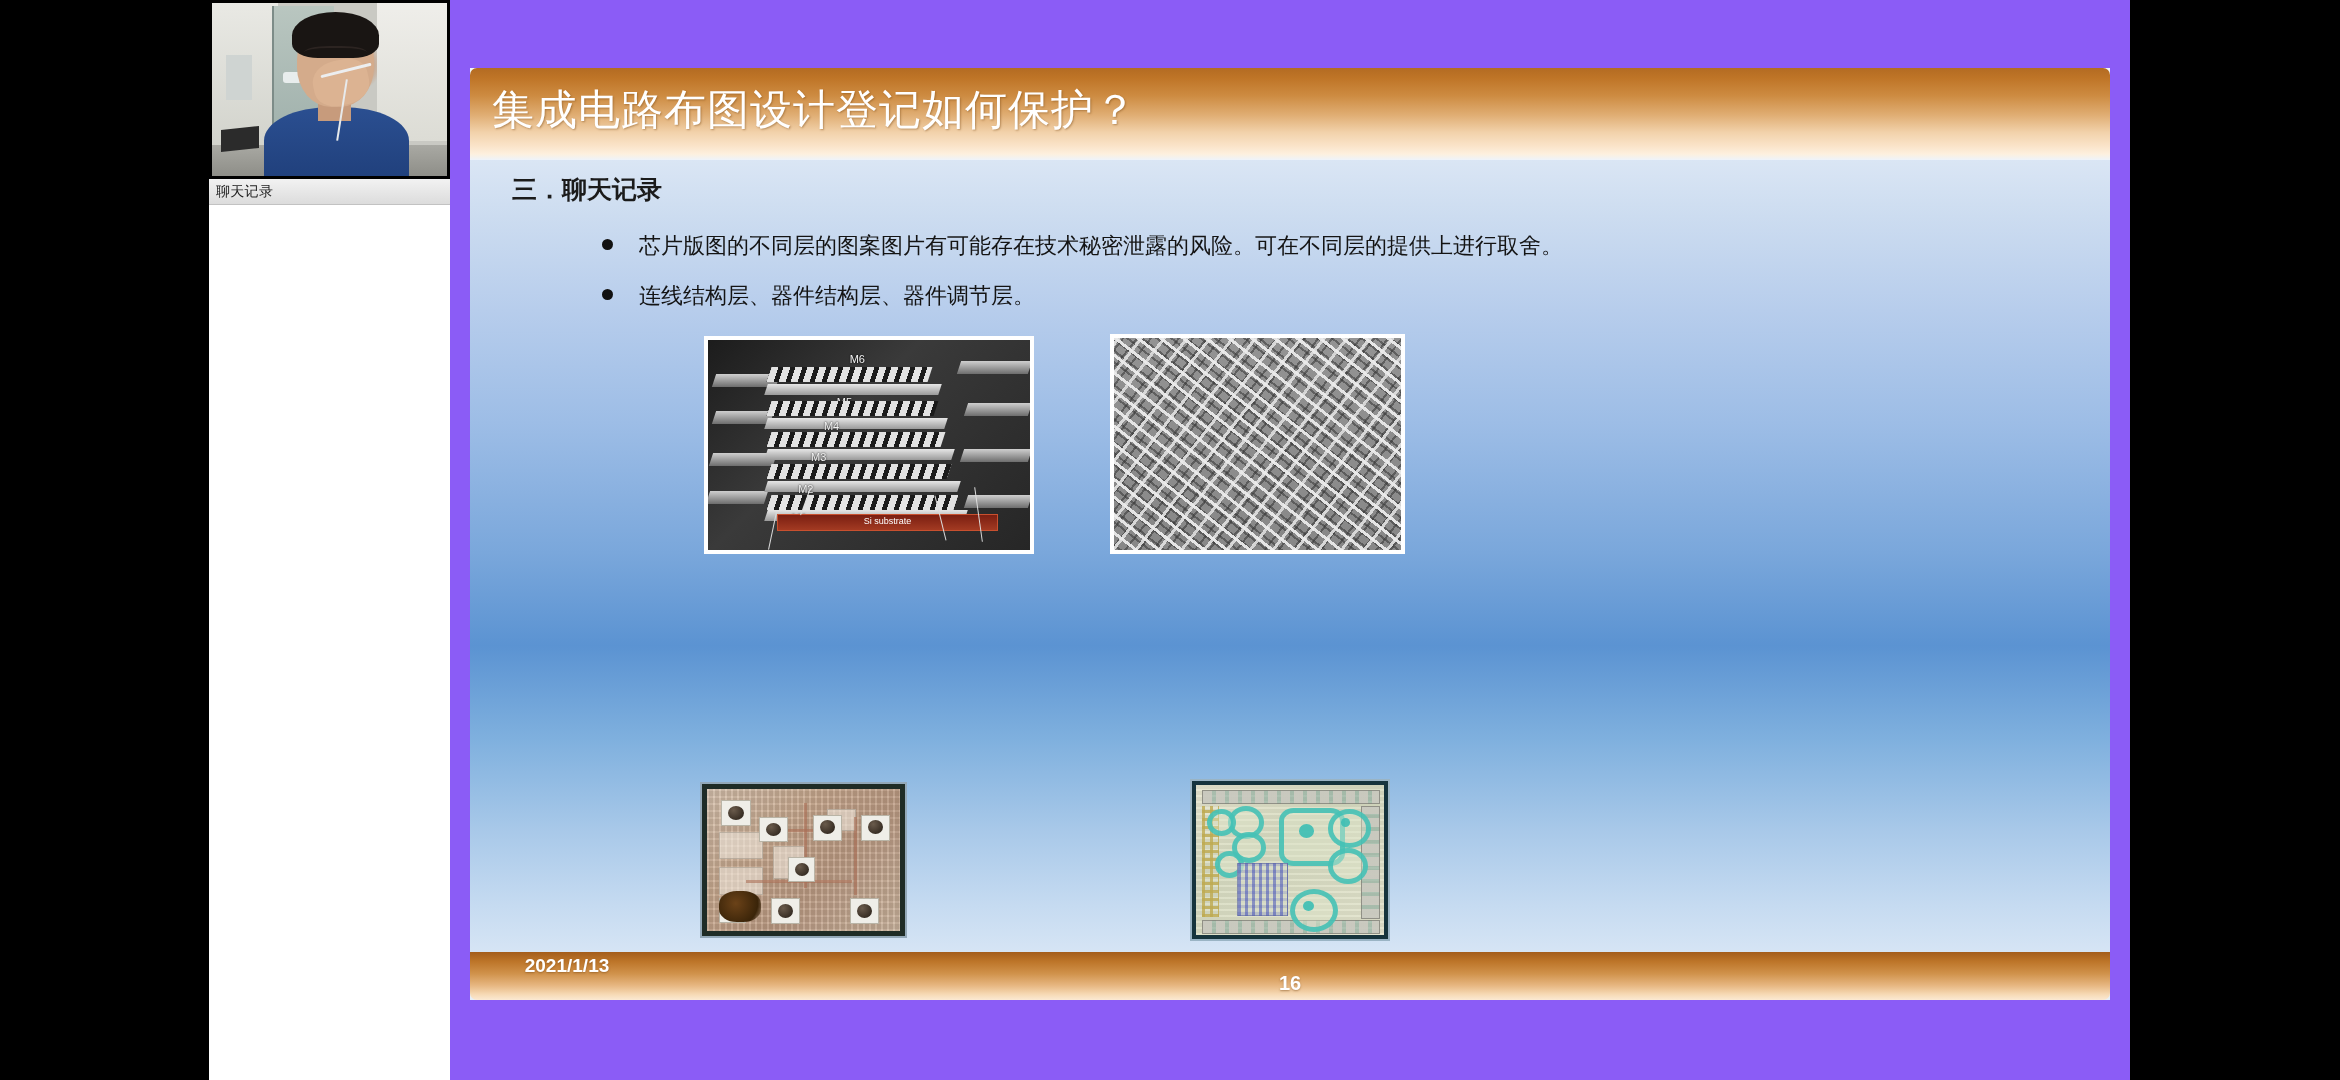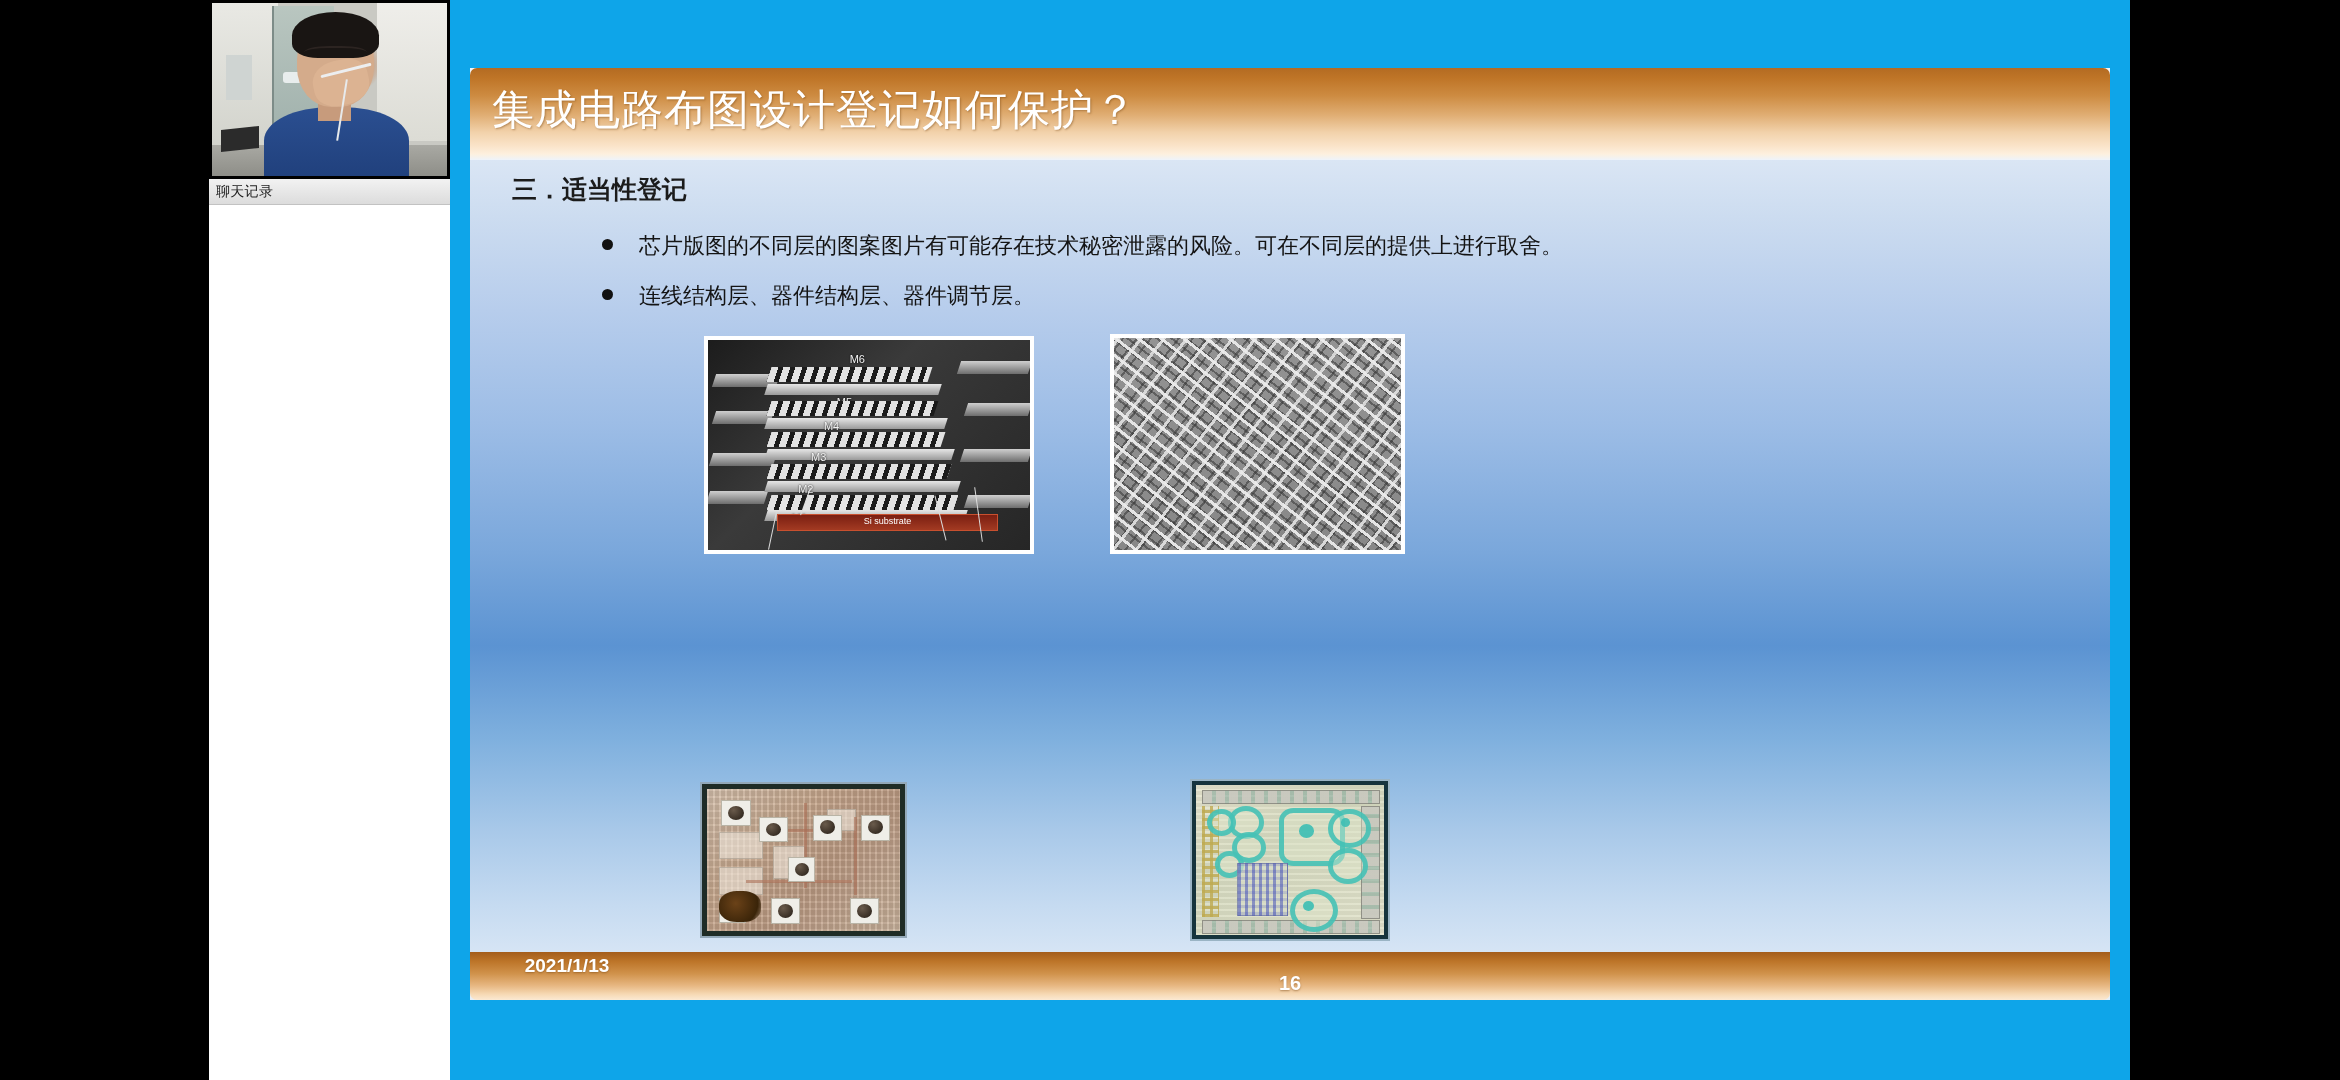--- a/index.html
+++ b/index.html
@@ -46,21 +46,21 @@
   .p-cord{left:55%;top:44%;width:2px;height:36%;background:#e7eaec;transform:rotate(9deg);}
 
   .chat-header{position:absolute;left:209px;top:179px;width:241px;height:26px;
     background:linear-gradient(180deg,#f2f2f2,#dcdcdc);border-bottom:1px solid #c2c2c2;
     box-sizing:border-box;}
   .chat-header span{position:absolute;left:7px;top:4px;font-size:14px;color:#1d1d1d;
     font-family:"DejaVu Sans","Liberation Sans",sans-serif;letter-spacing:.3px;}
   .chat-body{position:absolute;left:209px;top:205px;width:241px;height:875px;background:#fff;}
 
   
-  .slide-viewport{position:absolute;left:450px;top:0;width:1680px;height:1080px;background:#0ea5e9;}
+  .slide-viewport{position:absolute;left:450px;top:0;width:1680px;height:1080px;background:#8b5cf6;}
 
   .slide{position:absolute;left:20px;top:68px;width:1640px;height:932px;
          background:linear-gradient(180deg,
             #f2f6fb 0%,
             #e3ecf7 6%,
             #ccdcf0 16%,
             #b7cdec 26%,
             #9dbde6 38%,
             #7aa7db 52%,
             #5b93d2 62%,
@@ -202,21 +202,21 @@
   </div>
   <div class="chat-body"></div>
 
   <div class="slide-viewport">
     <div class="slide">
 
       <div class="title-bar">
         <div class="title-text">集成电路布图设计登记如何保护？</div>
       </div>
 
-      <div class="heading">三．适当性登记</div>
+      <div class="heading">三．聊天记录</div>
 
       <div class="bullet bullet-1">
         <span class="dot"></span><span>芯片版图的不同层的图案图片有可能存在技术秘密泄露的风险。可在不同层的提供上进行取舍。</span>
       </div>
       <div class="bullet bullet-2">
         <span class="dot"></span><span>连线结构层、器件结构层、器件调节层。</span>
       </div>
 
       <div class="imgbox sem1">
         <div class="inner">

